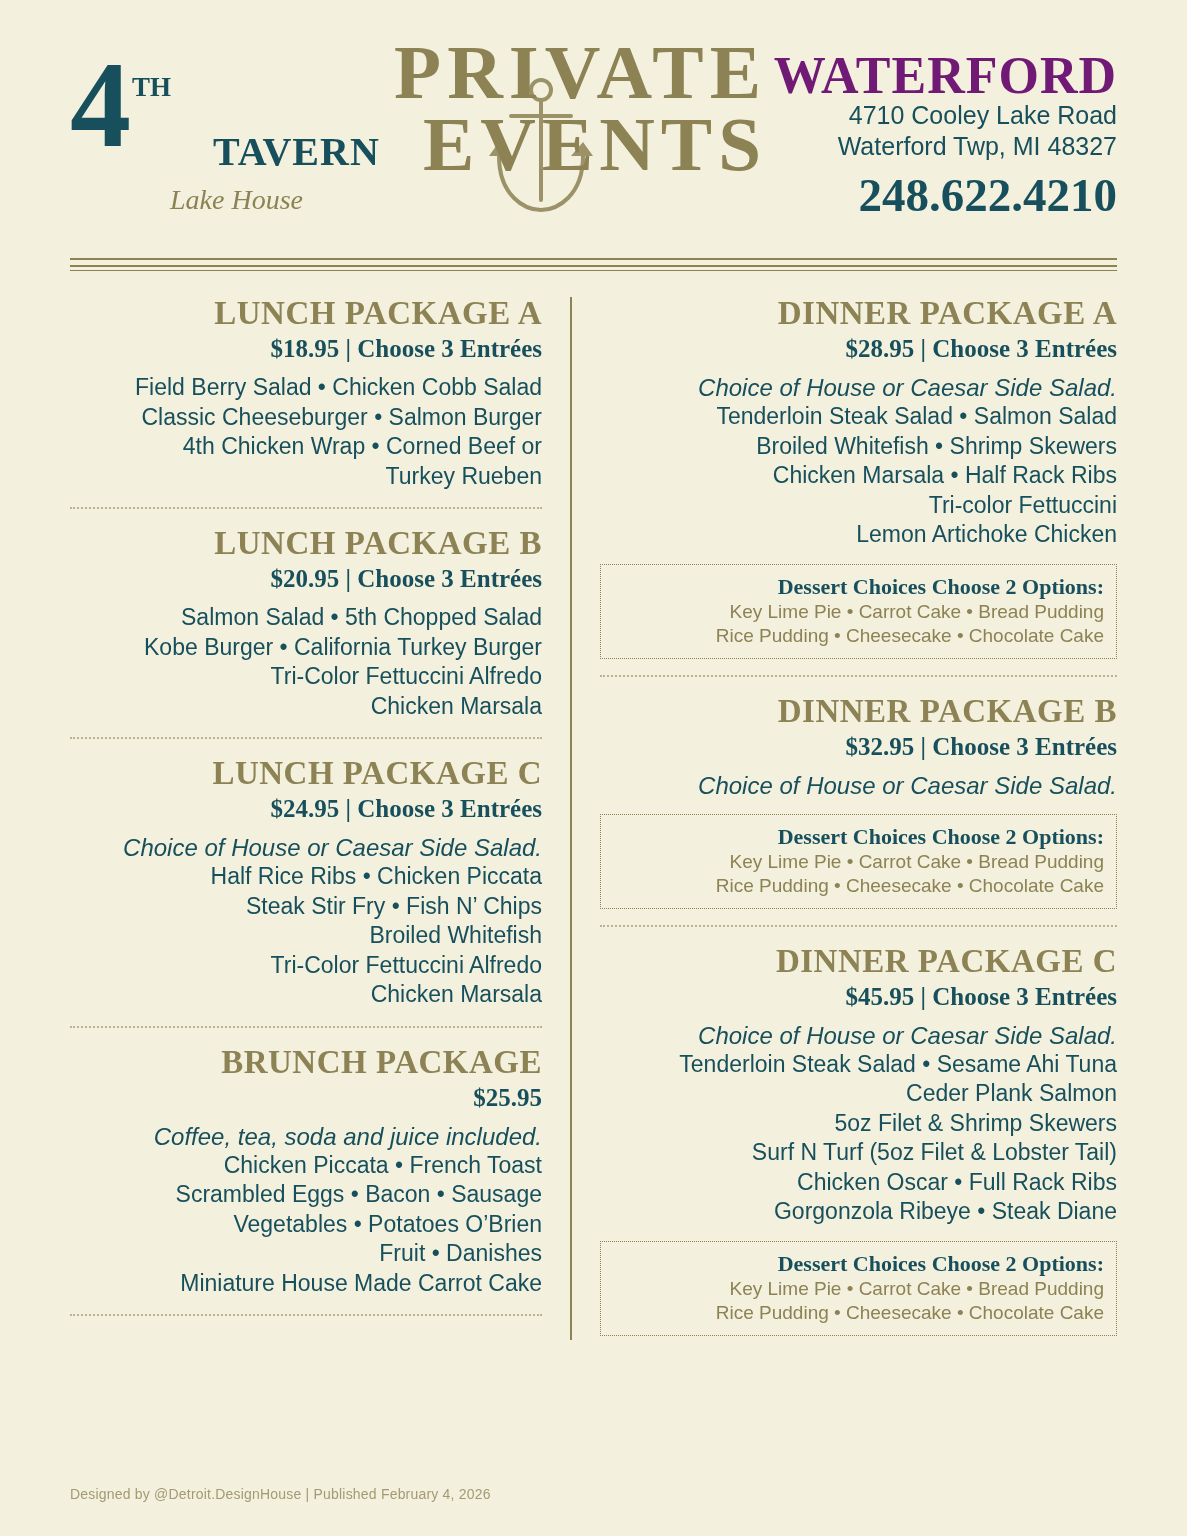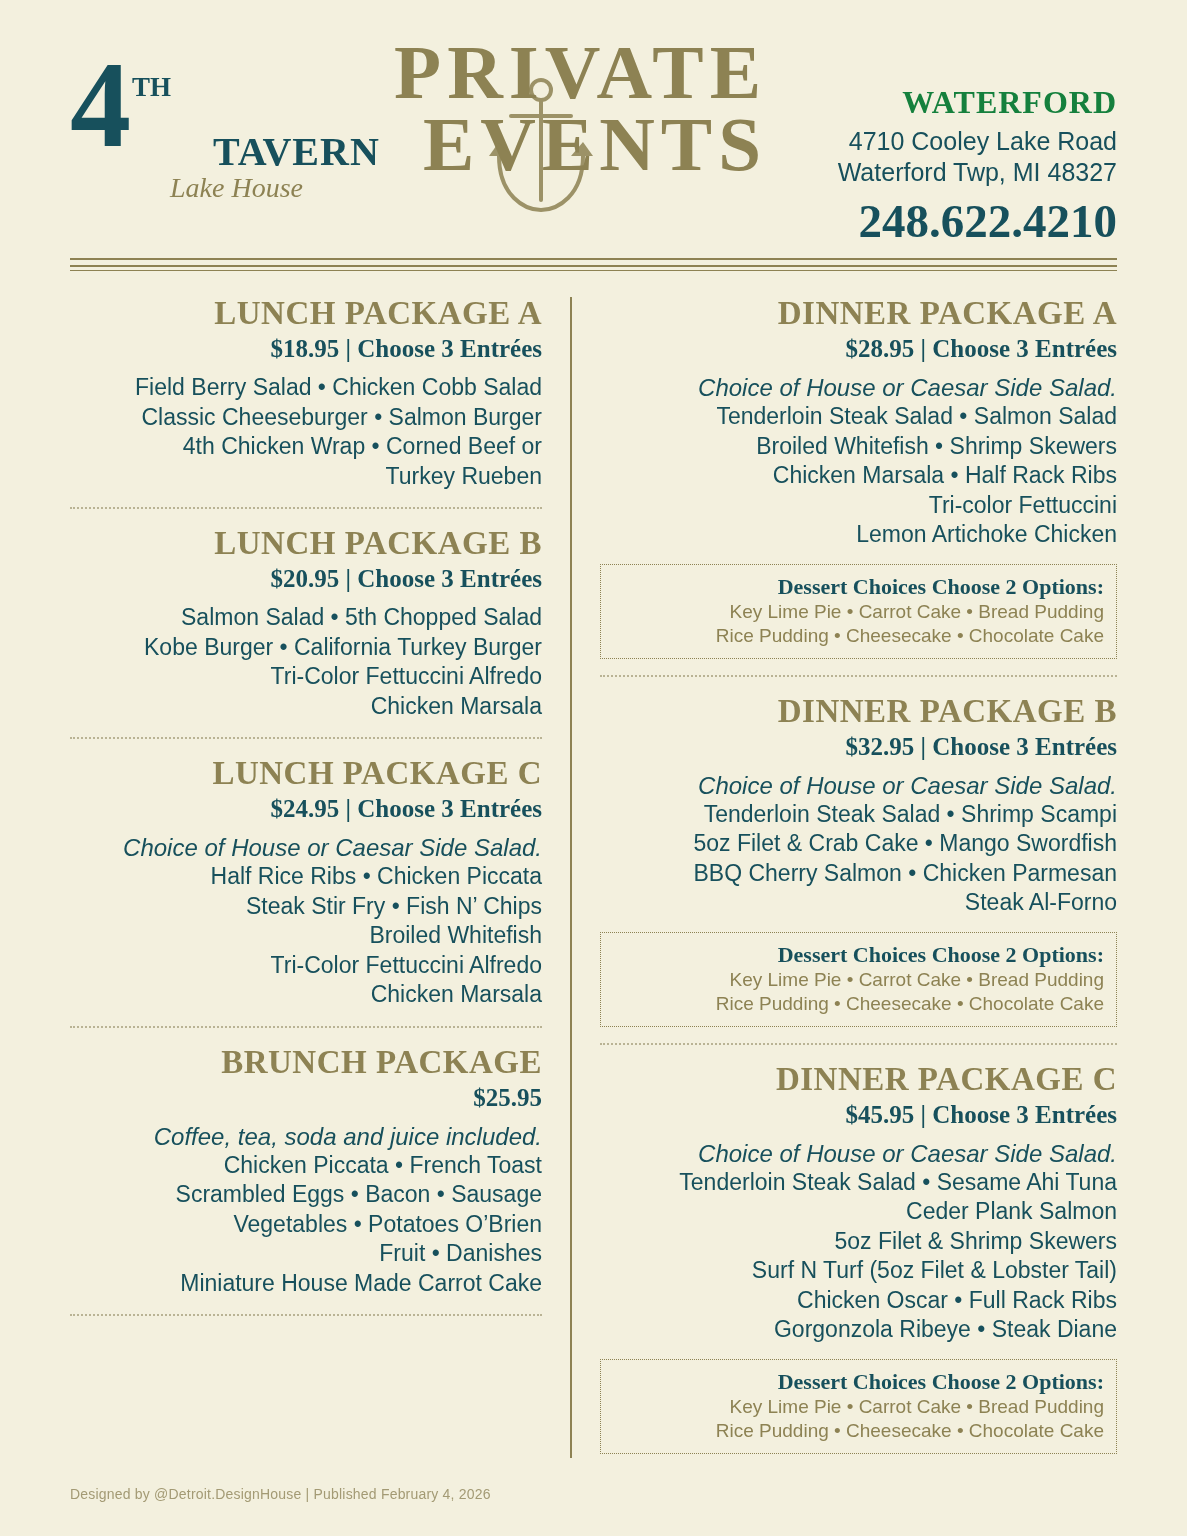--- a/index.html
+++ b/index.html
@@ -67,21 +67,21 @@
     font-family: "Liberation Serif", serif;
     font-weight: bold;
     font-size: 40px;
     letter-spacing: 1px;
     color: #17505c;
     margin-left: 48px;
   }
   .logo-lakehouse {
     position: absolute;
     left: 100px;
-    top: 130px;
+    top: 142px;
     font-family: "Liberation Serif", serif;
     font-style: italic;
     font-size: 28px;
     color: #8d8253;
   }
 
   .title-block {
     flex: 1 1 auto;
     text-align: right;
     position: relative;
@@ -107,25 +107,24 @@
   }
 
   .contact-block {
     flex: 0 0 350px;
     text-align: right;
     padding-top: 10px;
   }
   .venue {
     font-family: "Liberation Serif", serif;
     font-weight: bold;
-    font-size: 32px;
+    font-size: 52px;
     letter-spacing: 1px;
-    color: #15803d;
+    color: #701a75;
     line-height: 48px;
-    margin-top: 26px;
   }
   .addr {
     font-size: 25px;
     line-height: 31px;
     color: #17505c;
   }
   .phone {
     font-family: "Liberation Serif", serif;
     font-weight: bold;
     font-size: 47px;
@@ -359,26 +358,20 @@
           <div class="dessert-line">Rice Pudding • Cheesecake • Chocolate Cake</div>
         </div>
       </div>
 
       <div class="sep"></div>
 
       <div class="pkg">
         <div class="pkg-title">DINNER PACKAGE B</div>
         <div class="pkg-price">$32.95 | Choose 3 Entrées</div>
         <div class="pkg-note">Choice of House or Caesar Side Salad.</div>
-        <div class="pkg-items">
-          <div>Tenderloin Steak Salad • Shrimp Scampi</div>
-          <div>5oz Filet &amp; Crab Cake • Mango Swordfish</div>
-          <div>BBQ Cherry Salmon • Chicken Parmesan</div>
-          <div>Steak Al-Forno</div>
-        </div>
         <div class="dessert-box">
           <div class="dessert-title">Dessert Choices Choose 2 Options:</div>
           <div class="dessert-line">Key Lime Pie • Carrot Cake • Bread Pudding</div>
           <div class="dessert-line">Rice Pudding • Cheesecake • Chocolate Cake</div>
         </div>
       </div>
 
       <div class="sep"></div>
 
       <div class="pkg">

